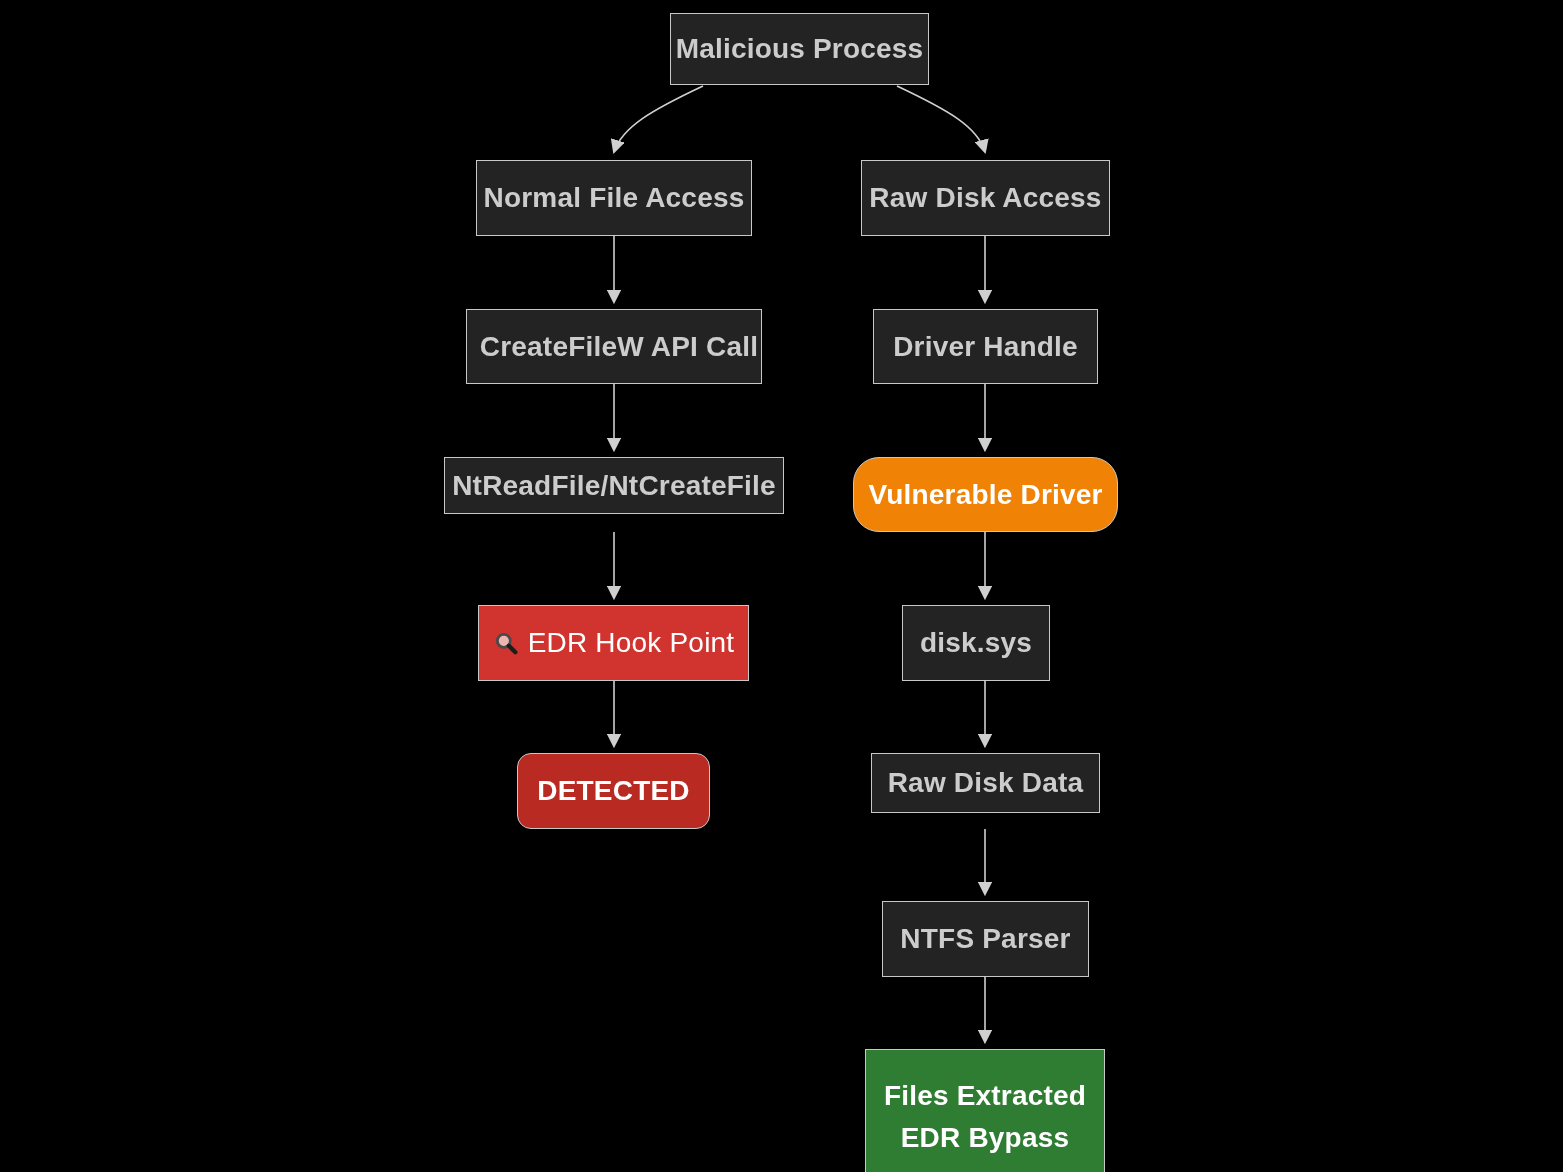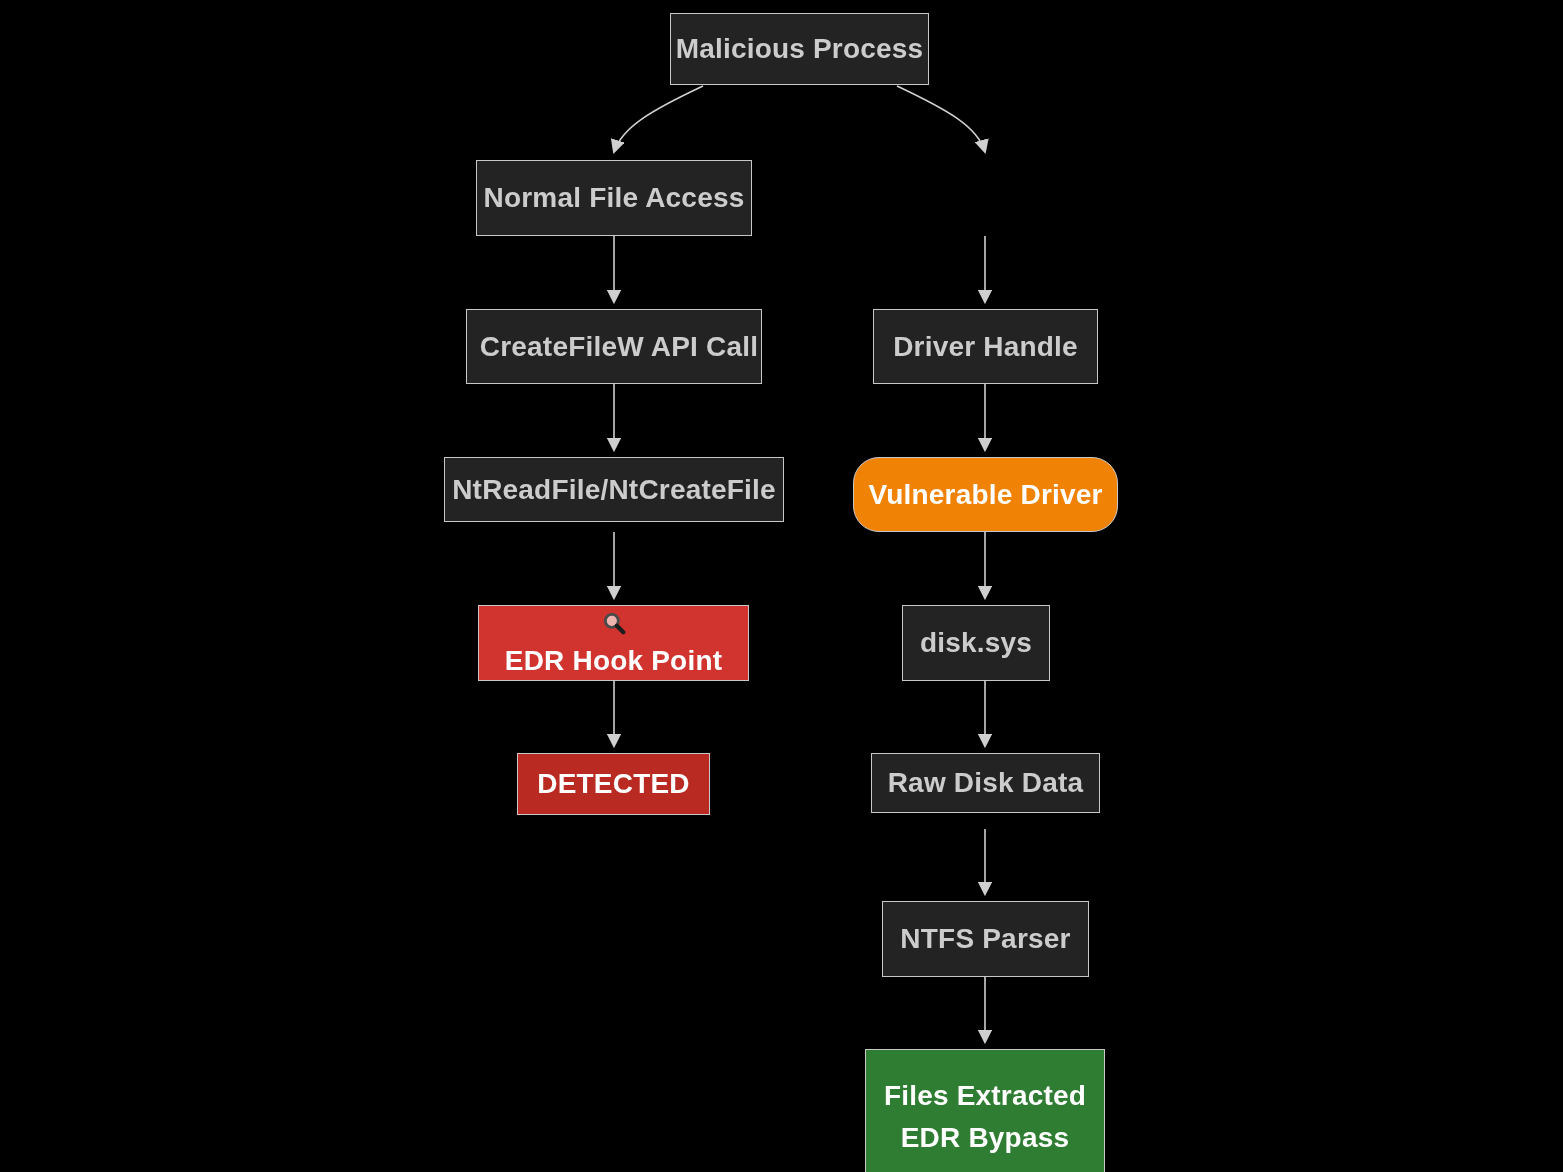--- a/index.html
+++ b/index.html
@@ -44,22 +44,21 @@
     color:var(--node-text);
     font-size:28px;
     font-weight:600;
     letter-spacing:0.2px;
     white-space:nowrap;
     overflow:hidden;
   }
   .node.alert{
     background:var(--alert-fill);
     color:var(--white-text);
-    font-weight:700;
-    flex-direction:column;
+    font-weight:400;
   }
   .node.detected{
     background:var(--detected-fill);
     color:var(--white-text);
     font-weight:700;
   }
   .node.warning{
     background:var(--warning-fill);
     color:var(--white-text);
     font-weight:700;
@@ -72,25 +71,25 @@
     flex-direction:column;
     gap:8px;
     line-height:1.2;
   }
   
   #n-malicious      {left:670px; top:13px;   width:259px; height:72px;}
   #n-normal-access  {left:476px; top:160px;  width:276px; height:76px;}
   #n-raw-access     {left:861px; top:160px;  width:249px; height:76px;}
   #n-createfilew    {left:466px; top:309px;  width:296px; height:75px;padding-left:10px;}
   #n-driver-handle  {left:873px; top:309px;  width:225px; height:75px;}
-  #n-ntreadfile     {left:444px; top:457px;  width:340px; height:65px;}
+  #n-ntreadfile     {left:444px; top:457px;  width:340px; height:57px;}
   #n-vuln-driver    {left:853px; top:457px;  width:265px; height:75px;}
   #n-edr-hook       {left:478px; top:605px;  width:271px; height:76px;}
   #n-disk-sys       {left:902px; top:605px;  width:148px; height:76px;}
-  #n-detected       {left:517px; top:753px;  width:193px; height:62px;}
+  #n-detected       {left:517px; top:753px;  width:193px; height:76px;border-radius:14px;}
   #n-raw-data       {left:871px; top:753px;  width:229px; height:60px;}
   #n-ntfs-parser    {left:882px; top:901px;  width:207px; height:76px;}
   #n-files-extracted{left:865px; top:1049px; width:240px; height:136px;}
   .magnifier{flex:0 0 auto;}
 </style>
 </head>
 <body>
 
 <div class="canvas">
 
@@ -117,20 +116,23 @@
   </svg>
 
   <div class="node" id="n-malicious">
     <span>Malicious Process</span>
   </div>
 
   <div class="node" id="n-normal-access">
     <span>Normal File Access</span>
   </div>
 
+  <div class="node" id="n-raw-access">
+    <span>Raw Disk Access</span>
+  </div>
 
   <div class="node" id="n-createfilew">
     <span>CreateFileW API Call</span>
   </div>
 
   <div class="node" id="n-driver-handle">
     <span>Driver Handle</span>
   </div>
 
   <div class="node" id="n-ntreadfile">

